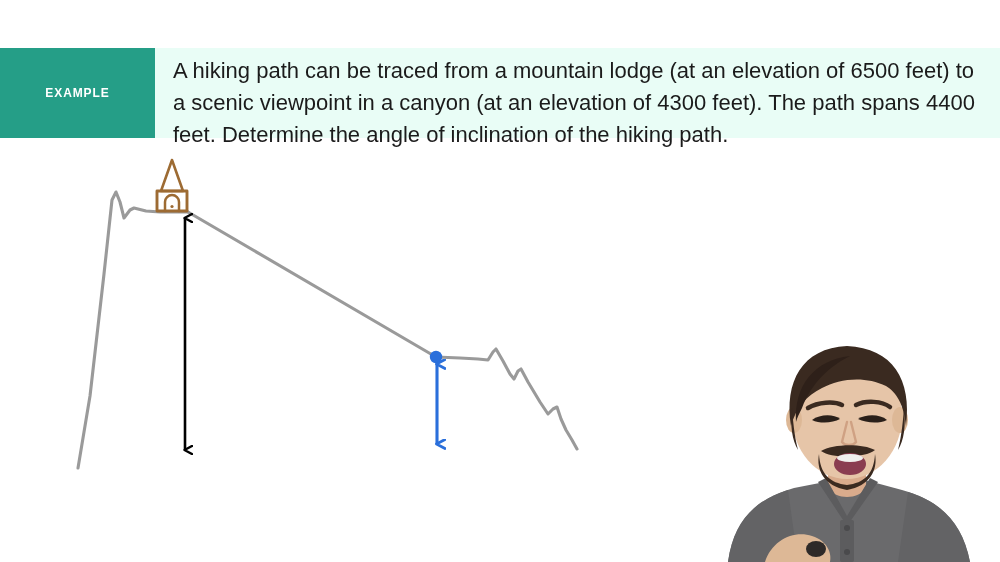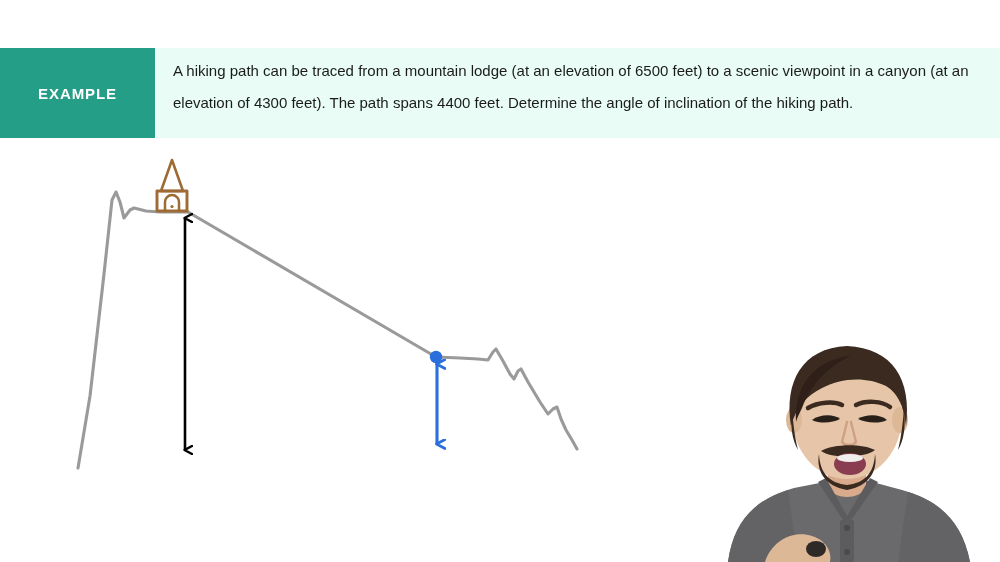--- a/index.html
+++ b/index.html
@@ -29,30 +29,30 @@
   #example-badge {
     width: 155px;
     flex: 0 0 155px;
     background: #259e87;
     display: flex;
     align-items: center;
     justify-content: center;
   }
   #example-badge-label {
     color: #ffffff;
-    font-size: 15px;
+    font-size: 12px;
     font-weight: bold;
     letter-spacing: 0.9px;
     font-family: "Liberation Sans", sans-serif;
   }
   #example-text {
     flex: 1 1 auto;
     padding: 7px 14px 8px 18px;
     color: #1b1b1b;
-    font-size: 15px;
+    font-size: 22px;
     line-height: 32px;
     font-family: "Liberation Sans", sans-serif;
     white-space: pre-wrap;
   }
 
   
   #diagram-canvas {
     position: absolute;
     left: 0;
     top: 138px;

